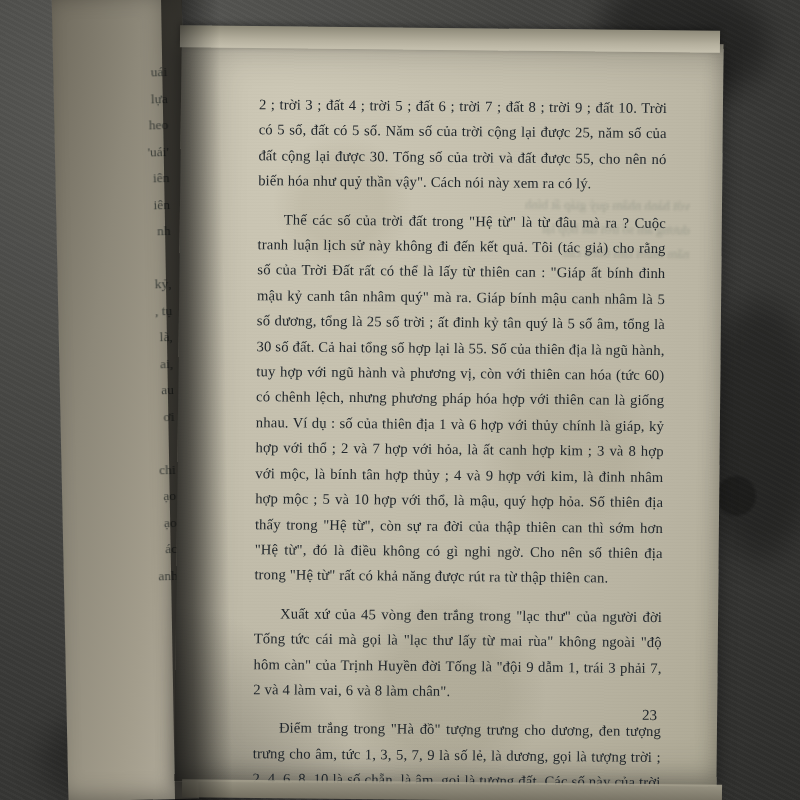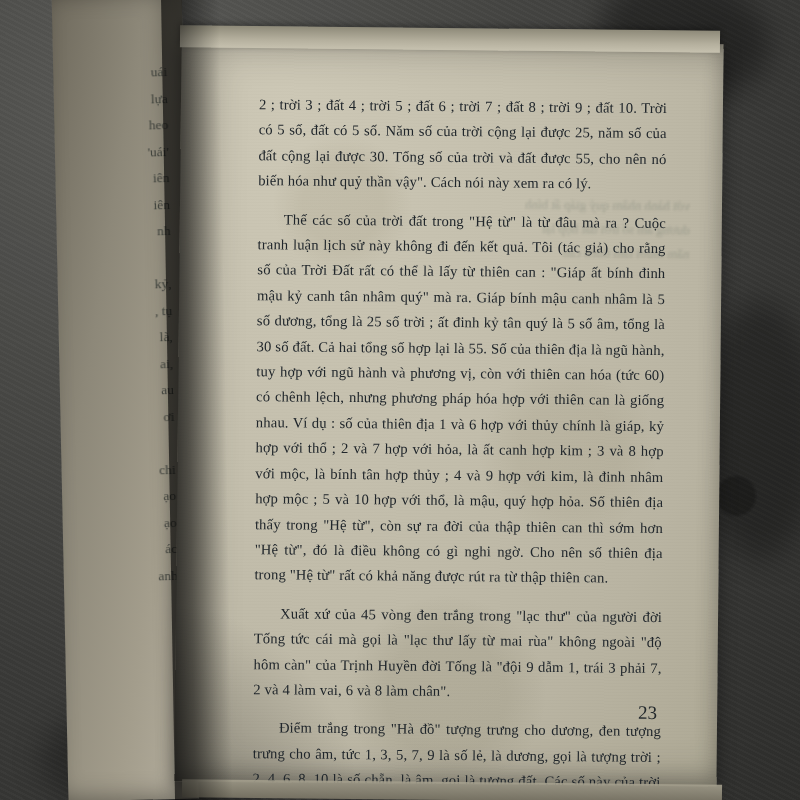--- a/index.html
+++ b/index.html
@@ -162,21 +162,21 @@
     pointer-events: none;
     z-index: 2;
     white-space: pre-line;
   }
 
   .page-number {
     position: absolute;
     right: 60px;
     bottom: 62px;
     color: #22282c;
-    font-size: 19px;
+    font-size: 15px;
     z-index: 3;
   }
 
   
   .page-top-edge {
     position: absolute;
     left: 120px;
     top: 28px;
     width: 540px;
     height: 22px;

